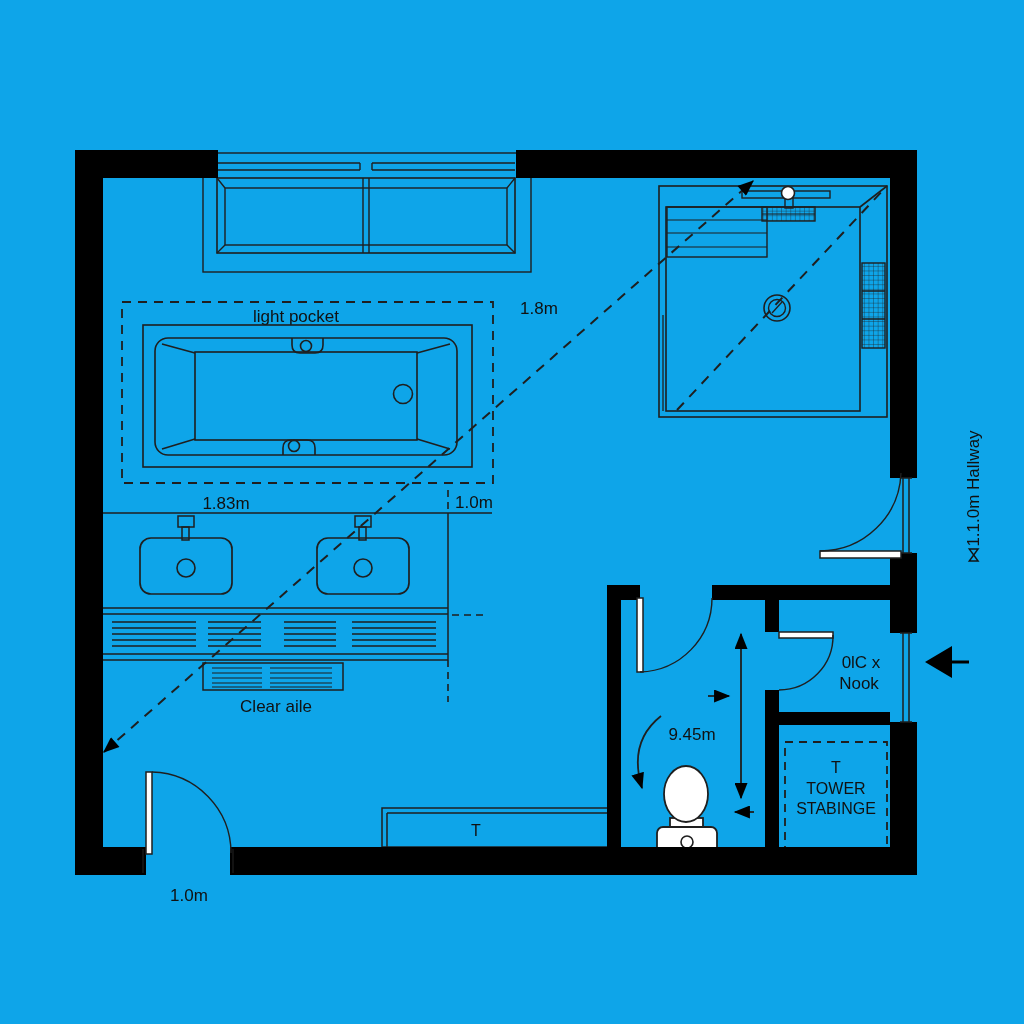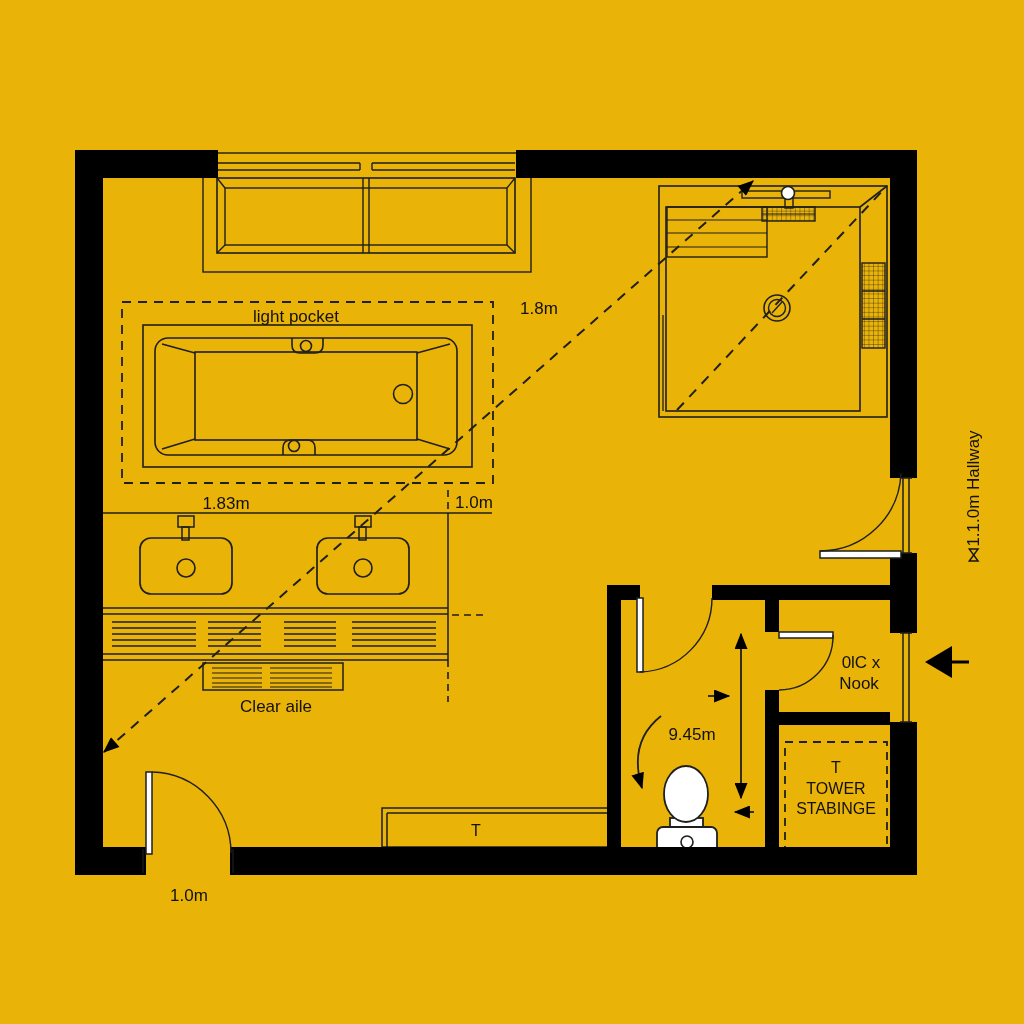--- a/index.html
+++ b/index.html
@@ -1,16 +1,16 @@
 <!DOCTYPE html>
 <html><head>
 <meta charset="utf-8">
 <style>
   html,body{margin:0;padding:0;background:#ffffff;}
-  .stage{position:relative;width:1024px;height:1024px;background:#eab308;overflow:hidden;
+  .stage{position:relative;width:1024px;height:1024px;background:#0ea5e9;overflow:hidden;
          font-family:"Liberation Sans", sans-serif;}
   svg{position:absolute;left:0;top:0;}
   text{fill:#111111;font-family:"Liberation Sans", sans-serif;}
   .lbl{font-size:17px;}
   .lbl-sm{font-size:16px;}
 </style>
 </head>
 <body>
 
 <div class="stage">

